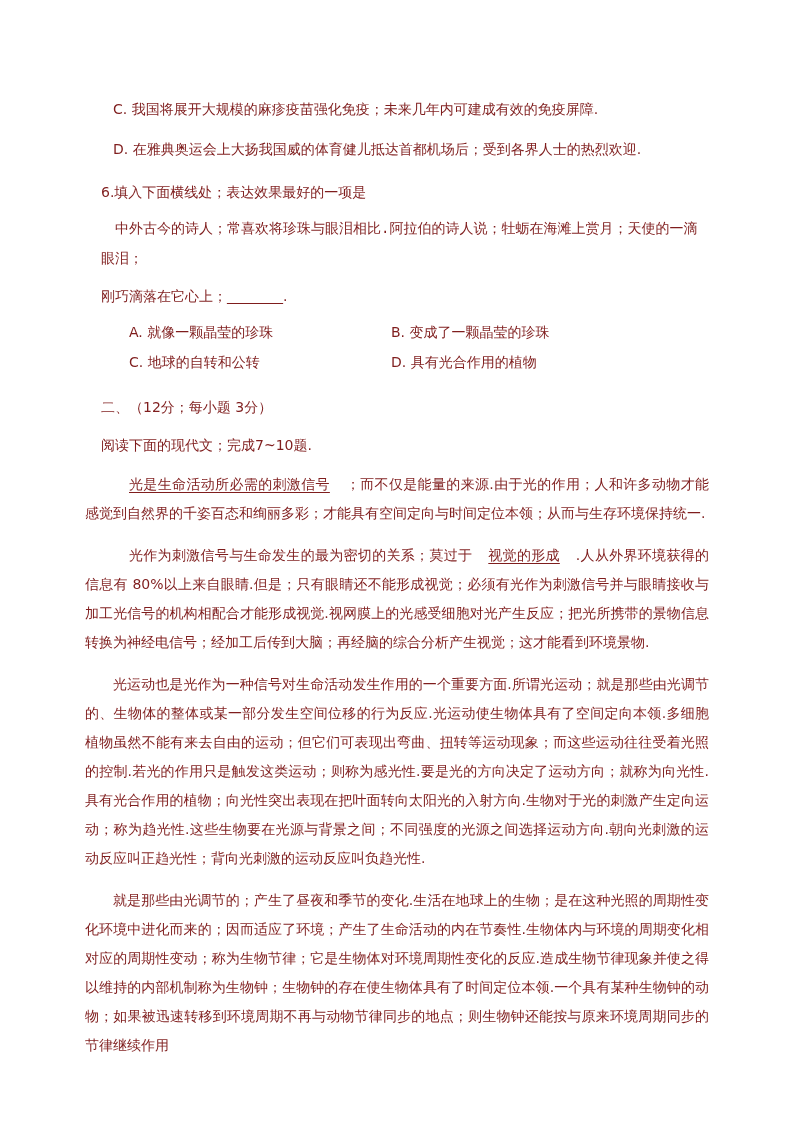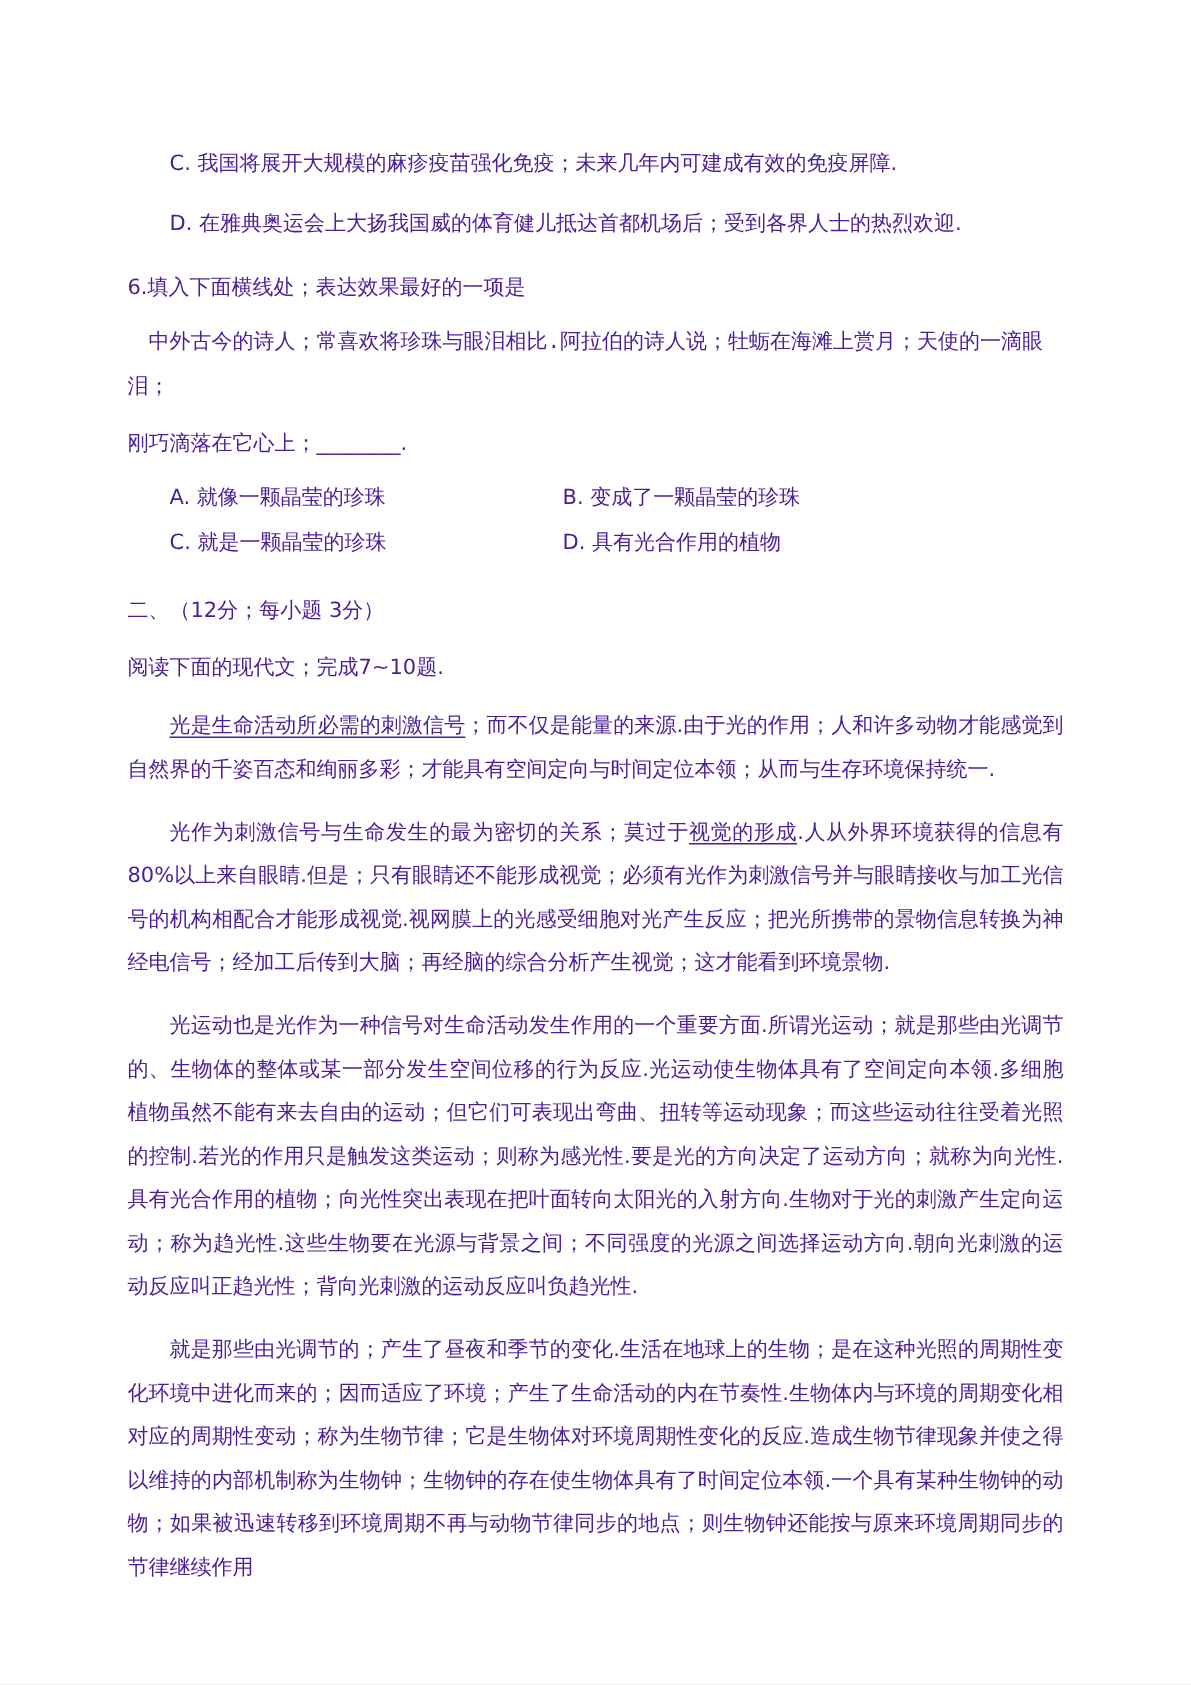--- a/index.html
+++ b/index.html
@@ -1,25 +1,25 @@
 <!DOCTYPE html>
 <html><head>
 <meta charset="utf-8">
 <style>
-  * { box-sizing: border-box; }
+  * { box-sizing: border-box; margin-left: 16px; }
   html, body { margin: 0; padding: 0; background: #e9e9e9; }
   .page {
     width: 794px;
     height: 1123px;
     margin: 0 auto;
     background: #ffffff;
     padding: 98px 85px 30px 85px;
     font-family: "DejaVu Sans", "Liberation Sans", sans-serif;
     font-size: 14px;
-    color: #4c1d95;
+    color: #7f1d1d;
     overflow: hidden;
   }
   .opt-block { margin: 0 0 17px 28px; line-height: 23px; }
   .stem { margin-top: 20px; line-height: 23px; }
   .quote { line-height: 30px; margin-top: 7px; }
   .quote.first { text-indent: 14px; margin-top: 10px; font-family: Liberation Mono, monospace; }
   .opts-grid {
     display: grid;
     grid-template-columns: 262px auto;
     margin: 10px 0 0 28px;
@@ -45,21 +45,21 @@
   <div class="opt-block">D. 在雅典奥运会上大扬我国威的体育健儿抵达首都机场后；受到各界人士的热烈欢迎.</div>
 
   <div class="stem">6.填入下面横线处；表达效果最好的一项是</div>
 
   <div class="quote first">中外古今的诗人；常喜欢将珍珠与眼泪相比.阿拉伯的诗人说；牡蛎在海滩上赏月；天使的一滴眼泪；</div>
   <div class="quote">刚巧滴落在它心上；________.</div>
 
   <div class="opts-grid">
     <div class="opt">A. 就像一颗晶莹的珍珠</div>
     <div class="opt">B. 变成了一颗晶莹的珍珠</div>
-    <div class="opt">C. 就是一颗晶莹的珍珠</div>
+    <div class="opt">C. 地球的自转和公转</div>
     <div class="opt">D. 具有光合作用的植物</div>
   </div>
 
   <div class="section-heading">二、（12分；每小题 3分）</div>
 
   <div class="instruction">阅读下面的现代文；完成7~10题.</div>
 
   <p class="para"><span class="underline">光是生命活动所必需的刺激信号</span><span>；而不仅是能量的来源.由于光的作用；人和许多动物才能感觉到自然界的千姿百态和绚丽多彩；才能具有空间定向与时间定位本领；从而与生存环境保持统一.</span></p>
 
   <p class="para"><span>光作为刺激信号与生命发生的最为密切的关系；莫过于</span><span class="underline">视觉的形成</span><span>.人从外界环境获得的信息有 80%以上来自眼睛.但是；只有眼睛还不能形成视觉；必须有光作为刺激信号并与眼睛接收与加工光信号的机构相配合才能形成视觉.视网膜上的光感受细胞对光产生反应；把光所携带的景物信息转换为神经电信号；经加工后传到大脑；再经脑的综合分析产生视觉；这才能看到环境景物.</span></p>

